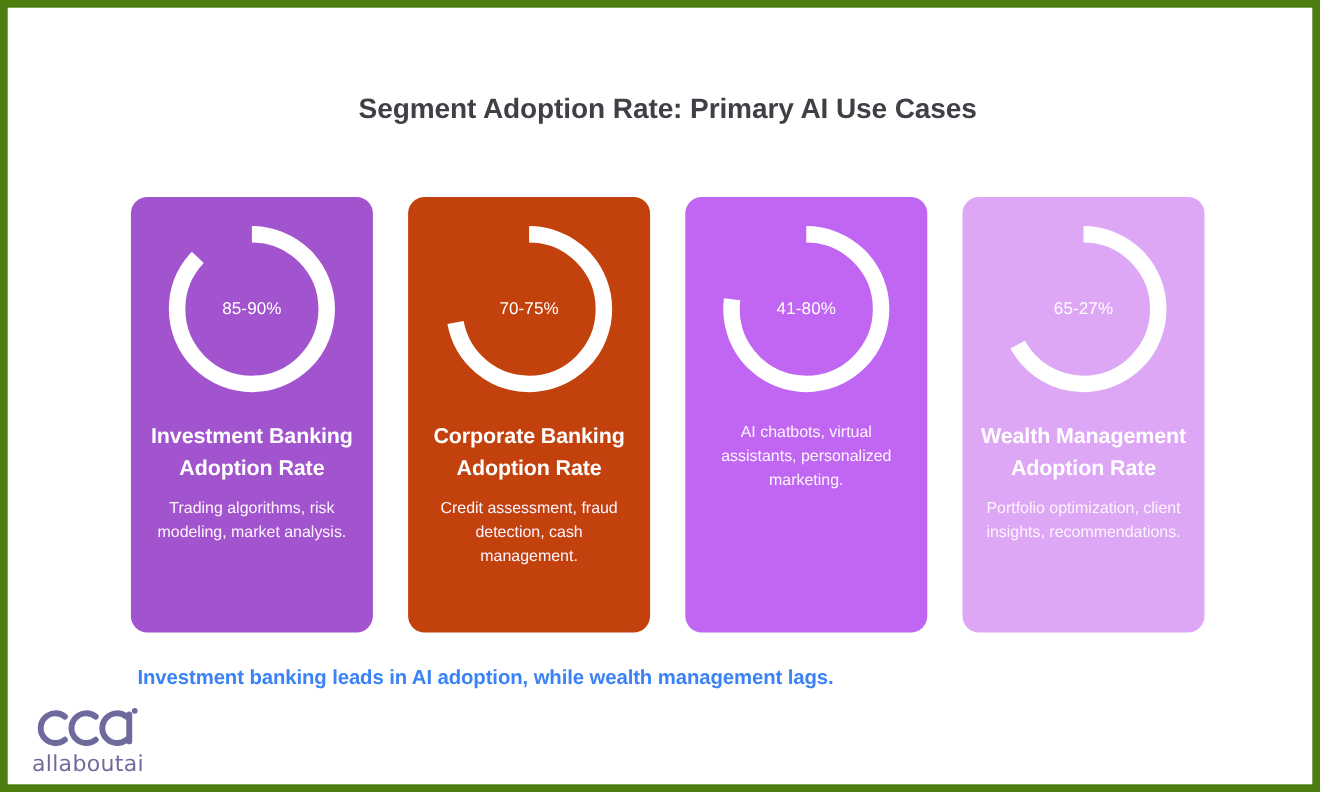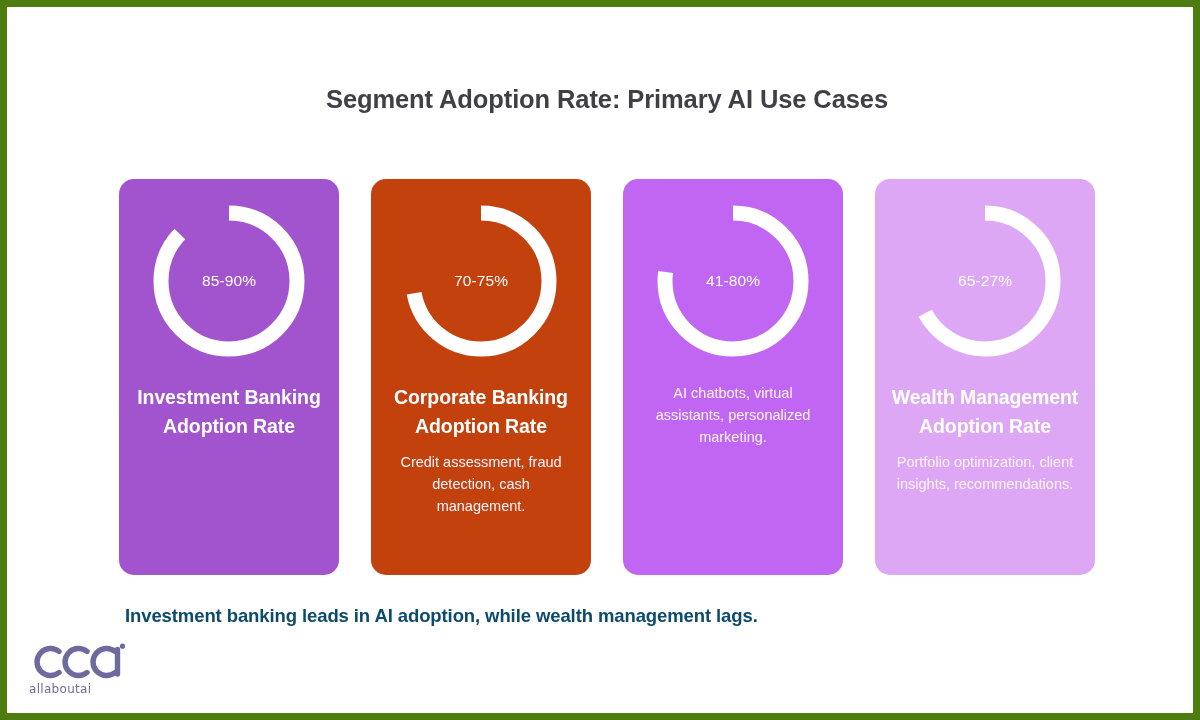--- a/index.html
+++ b/index.html
@@ -103,36 +103,36 @@
     max-width: 180px;
   }
 
   
   .caption {
     position: absolute;
     top: 598px;
     left: 118px;
     font-size: 18.5px;
     font-weight: bold;
-    color: #0c4a6e;
+    color: #3b82f6;
     letter-spacing: -0.1px;
   }
 
   
   .logo {
     position: absolute;
     left: 22px;
     top: 636px;
     width: 120px;
     height: 62px;
   }
   .logo-mark { display: block; }
   .logo-word {
     margin-top: 1px;
-    font-size: 12px;
+    font-size: 20px;
     color: #6f6a9e;
     letter-spacing: 0.3px;
     font-family: "DejaVu Sans", sans-serif;
   }
 </style>
 </head>
 <body>
 
 <div id="canvas">
 
@@ -142,20 +142,21 @@
 
     <div class="card" style="background: rgb(162, 83, 206);">
       <div class="donut-wrap">
         <svg viewBox="0 0 180 180">
           <circle class="track-arc" cx="90" cy="90" r="76" fill="none" stroke="#ffffff" stroke-width="4" transform="rotate(-90 90 90)" stroke-dasharray="62.07787083493431 477.5220833456485" stroke-dashoffset="62.07787083493431"></circle>
           <circle class="value-arc" cx="90" cy="90" r="68" fill="none" stroke="#ffffff" stroke-width="15" transform="rotate(-90 90 90)" stroke-dasharray="371.71324277274437 427.2566008882119"></circle>
         </svg>
         <div class="donut-value">85-90%</div>
       </div>
       <div class="card-title">Investment Banking Adoption Rate</div>
+      <div class="card-desc">Trading algorithms, risk modeling, market analysis.</div>
     </div>
 
     <div class="card" style="background: #c2410c;">
       <div class="donut-wrap">
         <svg viewBox="0 0 180 180">
           <circle class="track-arc" cx="90" cy="90" r="76" fill="none" stroke="#ffffff" stroke-width="4" transform="rotate(-90 90 90)" stroke-dasharray="133.70618333678158 477.5220833456485" stroke-dashoffset="133.70618333678158"></circle>
           <circle class="value-arc" cx="90" cy="90" r="68" fill="none" stroke="#ffffff" stroke-width="15" transform="rotate(-90 90 90)" stroke-dasharray="307.62475263951256 427.2566008882119"></circle>
         </svg>
         <div class="donut-value">70-75%</div>
       </div>

